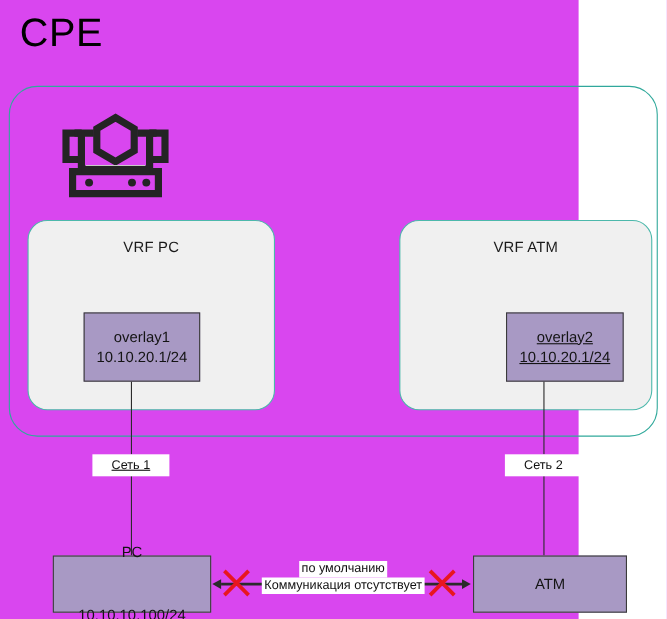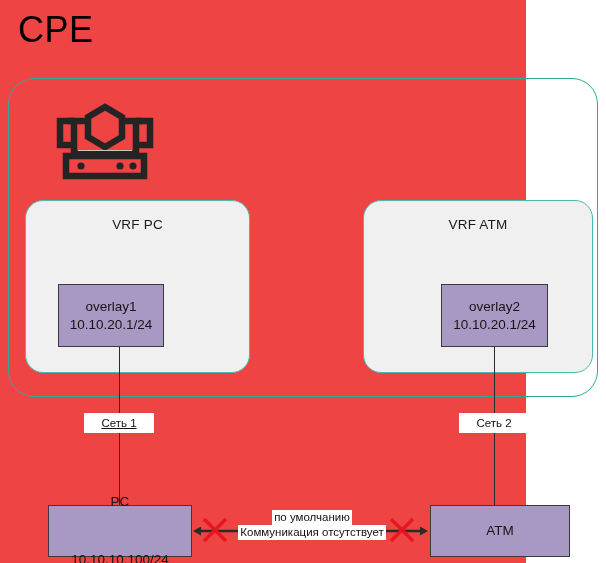--- a/index.html
+++ b/index.html
@@ -1,19 +1,19 @@
 <!DOCTYPE html>
 <html><head>
 <meta charset="utf-8">
 <style>
   html,body{margin:0;padding:0;background:#ffffff;}
   body{width:606px;height:563px;overflow:hidden;
        font-family:"Liberation Sans","DejaVu Sans",sans-serif;
        -webkit-font-smoothing:antialiased;}
-  #canvas{position:relative;width:526px;height:563px;background:#ef4444;}
+  #canvas{position:relative;width:526px;height:563px;background:#d946ef;}
 
   .abs{position:absolute;box-sizing:border-box;}
 
   
   #page-title{
     left:18px; top:8px;
     font-size:36px; line-height:44px; color:#000000;
     letter-spacing:0.5px; white-space:nowrap;
   }
 
@@ -46,22 +46,22 @@
 
   
   .overlay-node{
     top:284px; height:63px;
     background:#a899c4;
     border:1.5px solid #3b3b3b;
     display:flex; flex-direction:column;
     align-items:center; justify-content:center;
     color:#141414; font-size:13.5px; line-height:18px;
   }
-  #overlay1{ left:58px; width:106px; }
-  #overlay2{ left:441px; width:107px; }
+  #overlay1{ left:76px; width:106px; }
+  #overlay2{ left:460px; width:107px;text-decoration:underline; }
 
   
   .endpoint{
     top:505px; height:52px;
     background:#a899c4;
     border:1.5px solid #3b3b3b;
     display:flex; flex-direction:column;
     align-items:center; justify-content:center;
     color:#141414; font-size:13.5px; line-height:18px;gap:40px;
   }

